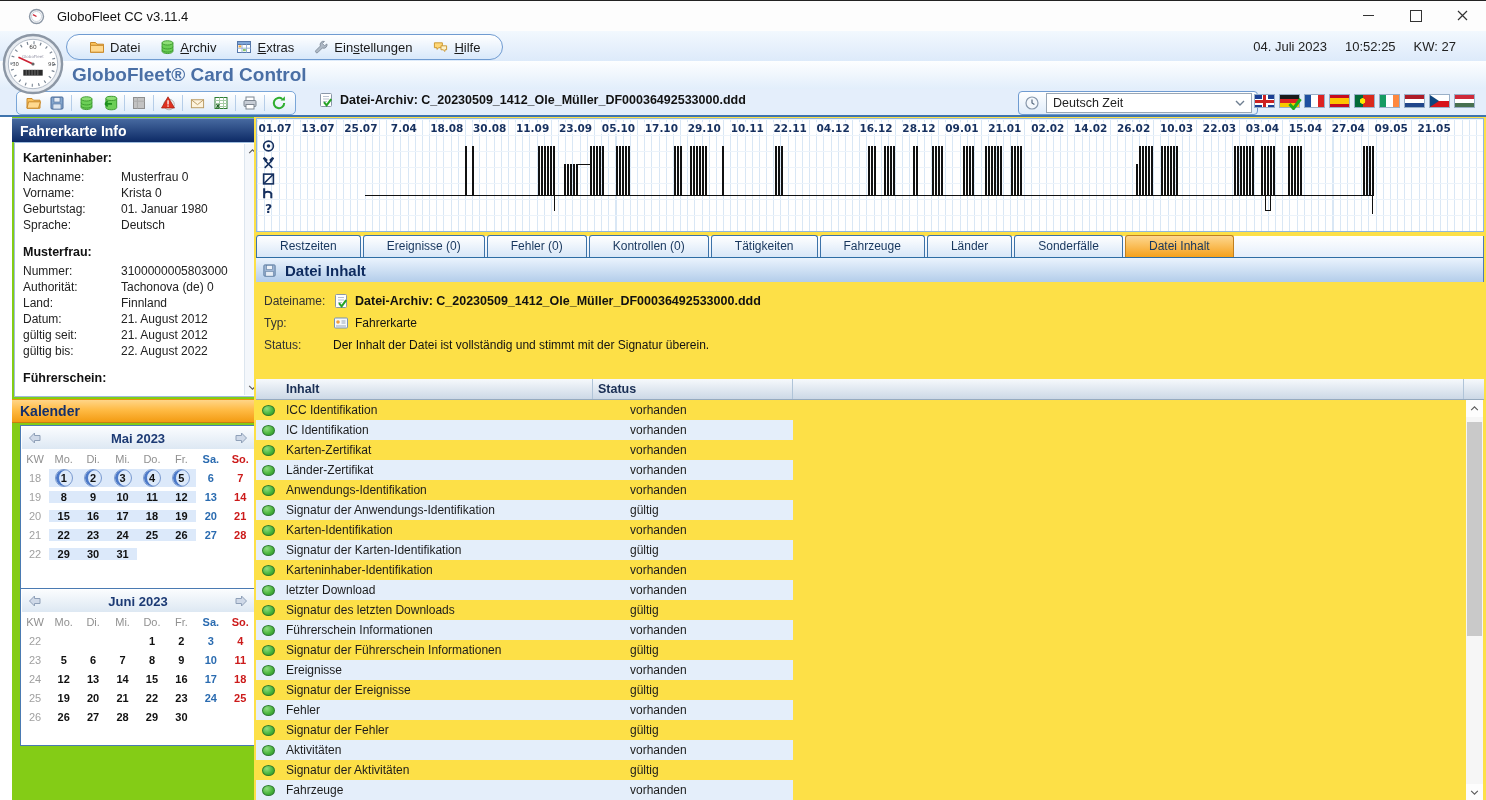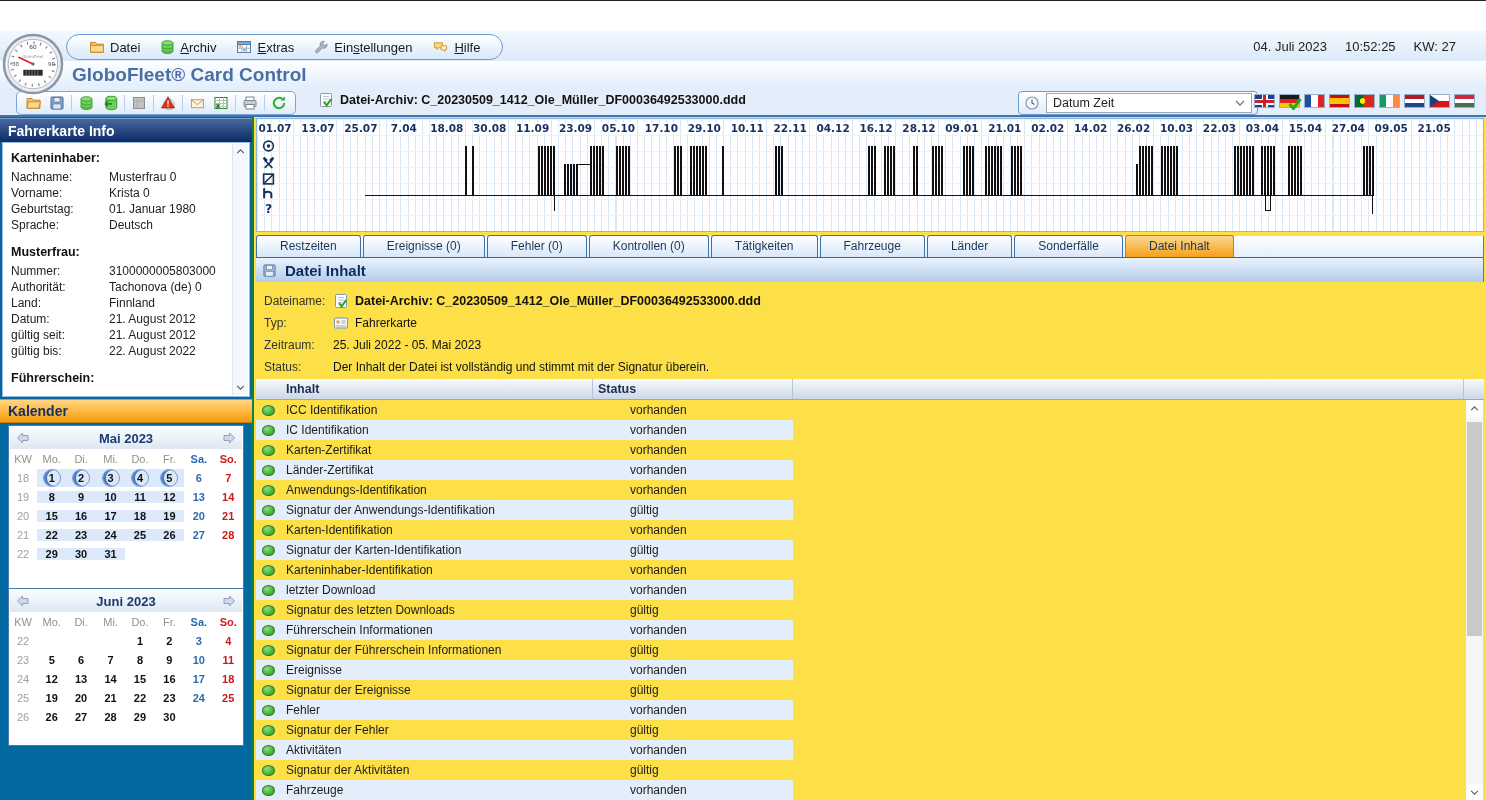--- a/index.html
+++ b/index.html
@@ -65,22 +65,22 @@
   .flag-fr{background:linear-gradient(90deg,#1f4fa0 33%,#fff 33%,#fff 66%,#d22 66%);}
   .flag-es{background:linear-gradient(#c60b1e 25%,#ffc400 25%,#ffc400 75%,#c60b1e 75%);}
   .flag-pt{background-image:radial-gradient(circle at 40% 50%,#ffe900 2.5px,rgba(0,0,0,0) 3px),
       linear-gradient(90deg,#046a38 40%,#da291c 40%);}
   .flag-ie{background:linear-gradient(90deg,#169b62 33%,#fff 33%,#fff 66%,#ff883e 66%);}
   .flag-nl{background:linear-gradient(#ae1c28 33%,#fff 33%,#fff 66%,#21468b 66%);}
   .flag-cz{background:linear-gradient(#fff 50%,#d7141a 50%);}
   .flag-hu{background:linear-gradient(#ce2939 33%,#fff 33%,#fff 66%,#477050 66%);}
 
   
-  #sidebar{position:absolute;left:0;top:116px;width:252px;height:684px;background:#0369a1;
-           border-right:2px solid #15803d;box-sizing:content-box;}
+  #sidebar{position:absolute;left:12px;top:116px;width:252px;height:684px;background:#84cc16;
+           border-right:2px solid #be185d;box-sizing:content-box;}
   .side-header{position:absolute;left:0;width:252px;height:24px;display:flex;align-items:center;
                padding-left:8px;box-sizing:border-box;font-size:14px;font-weight:bold;}
   #info-header{top:1px;background:linear-gradient(#46699f,#0d2a66);color:#fff;border-top:1px solid #7d9cc9;}
   #cal-header{top:282px;background:linear-gradient(#ffd588,#ffbb45 45%,#f39b12);color:#14306b;
               border-top:1px solid #e8940c;border-bottom:1px solid #c87f10;}
   #info-box{position:absolute;left:2px;top:25px;width:248px;height:255px;background:#fff;
             border:1px solid #9ebcdd;box-sizing:border-box;padding:8px 20px 0 8px;}
   .info-heading{font-weight:bold;font-size:12.5px;height:18px;color:#111;}
   .info-row{display:flex;height:16px;align-items:center;}
   .info-row .lbl{width:98px;color:#222;}
@@ -163,20 +163,43 @@
   #vscroll{position:absolute;right:3px;top:283px;width:17px;height:401px;background:#f6f6f6;}
   #vs-up{position:absolute;top:0;left:0;width:17px;height:17px;background:#fdfdfd;display:flex;align-items:center;justify-content:center;}
   #vs-down{position:absolute;bottom:0;left:0;width:17px;height:17px;background:#fdfdfd;display:flex;align-items:center;justify-content:center;}
   #vs-thumb{position:absolute;top:22px;left:1px;width:15px;height:214px;background:#c9c9c9;}
 </style>
 </head>
 <body>
 
 <div id="app">
 
+  <div id="titlebar">
+    <span id="app-icon" class="icon">
+        <svg width="17" height="17" viewBox="0 0 17 17">
+          <circle cx="8.5" cy="8.5" r="7" fill="#f4f6f8" stroke="#8c97a5" stroke-width="1.4"></circle>
+          <circle cx="8.5" cy="8.5" r="5" fill="#fff" stroke="#c4ccd6" stroke-width="0.8"></circle>
+          <path d="M8.5 8.5L5 6.6" stroke="#c23" stroke-width="1.2"></path>
+        </svg>
+      </span>
+    <span id="win-title">GloboFleet CC v3.11.4</span>
+    <div id="win-controls">
+      <div class="win-btn">
+          <div class="glyph-min"></div>
+        </div>
+      <div class="win-btn">
+          <div class="glyph-max"></div>
+        </div>
+      <div class="win-btn">
+        <svg width="11" height="11" viewBox="0 0 11 11">
+            <path d="M1 1l9 9M10 1l-9 9" stroke="#333" stroke-width="1.2"></path>
+          </svg>
+      </div>
+    </div>
+  </div>
 
   <div id="menubar">
     <div id="menu-pill">
         <div class="menu-item">
           <span class="icon">
             <svg width="16" height="16" viewBox="0 0 16 16">
               <path d="M1.5 3.5h5l1.5 1.7h6.5v8H1.5z" fill="#fbc35c" stroke="#c9892a"></path>
               <path d="M1.5 6.3h13v6.9h-13z" fill="#ffd98f" stroke="#c9892a"></path>
             </svg>
           </span>
@@ -335,21 +358,21 @@
       <span id="file-label-text">Datei-Archiv: C_20230509_1412_Ole_Müller_DF00036492533000.ddd</span>
     </div>
     <div id="tz-box">
       <span class="icon" id="tz-clock">
           <svg width="16" height="16" viewBox="0 0 16 16">
             <circle cx="8" cy="8" r="6" fill="#f4f8fc" stroke="#8898ac" stroke-width="1.2"></circle>
             <path d="M8 4.5V8l2.4 1.5" fill="none" stroke="#55687e" stroke-width="1.2"></path>
           </svg>
         </span>
       <div id="tz-select">
-        <span>Datum Zeit</span>
+        <span>Deutsch Zeit</span>
         <span class="icon chev">
             <svg width="10" height="6" viewBox="0 0 10 6">
               <path d="M1 1l4 4 4-4" fill="none" stroke="#6e7e90" stroke-width="1.4"></path>
             </svg>
           </span>
       </div>
     </div>
     <div id="flags">
         <div class="flag flag-uk"></div>
         <div class="flag flag-de">
@@ -800,24 +823,20 @@
           <span class="f-ico icon">
             <svg width="16" height="16" viewBox="0 0 16 16">
               <rect x="1.5" y="3" width="13" height="10" rx="1" fill="#f6f9fc" stroke="#7791b4"></rect>
               <circle cx="5" cy="7" r="1.8" fill="#f0a040"></circle>
               <path d="M8.5 6h4M8.5 8h4M3 11h10" stroke="#9aa8bc"></path>
             </svg>
           </span>
           <span class="f-val">Fahrerkarte</span>
         </div>
         <div class="f-row">
-          <span class="f-lbl">Zeitraum:</span>
-          <span class="f-val">25. Juli 2022 - 05. Mai 2023</span>
-        </div>
-        <div class="f-row">
           <span class="f-lbl">Status:</span>
           <span class="f-val">Der Inhalt der Datei ist vollständig und stimmt mit der Signatur überein.</span>
         </div>
       </div>
     <div id="filetable">
       <div id="ft-header">
         <div class="ft-hcell" id="ft-h-inhalt">Inhalt</div>
         <div class="ft-hcell" id="ft-h-status">Status</div>
         <div class="ft-hcell" id="ft-h-fill"></div>
       </div>

